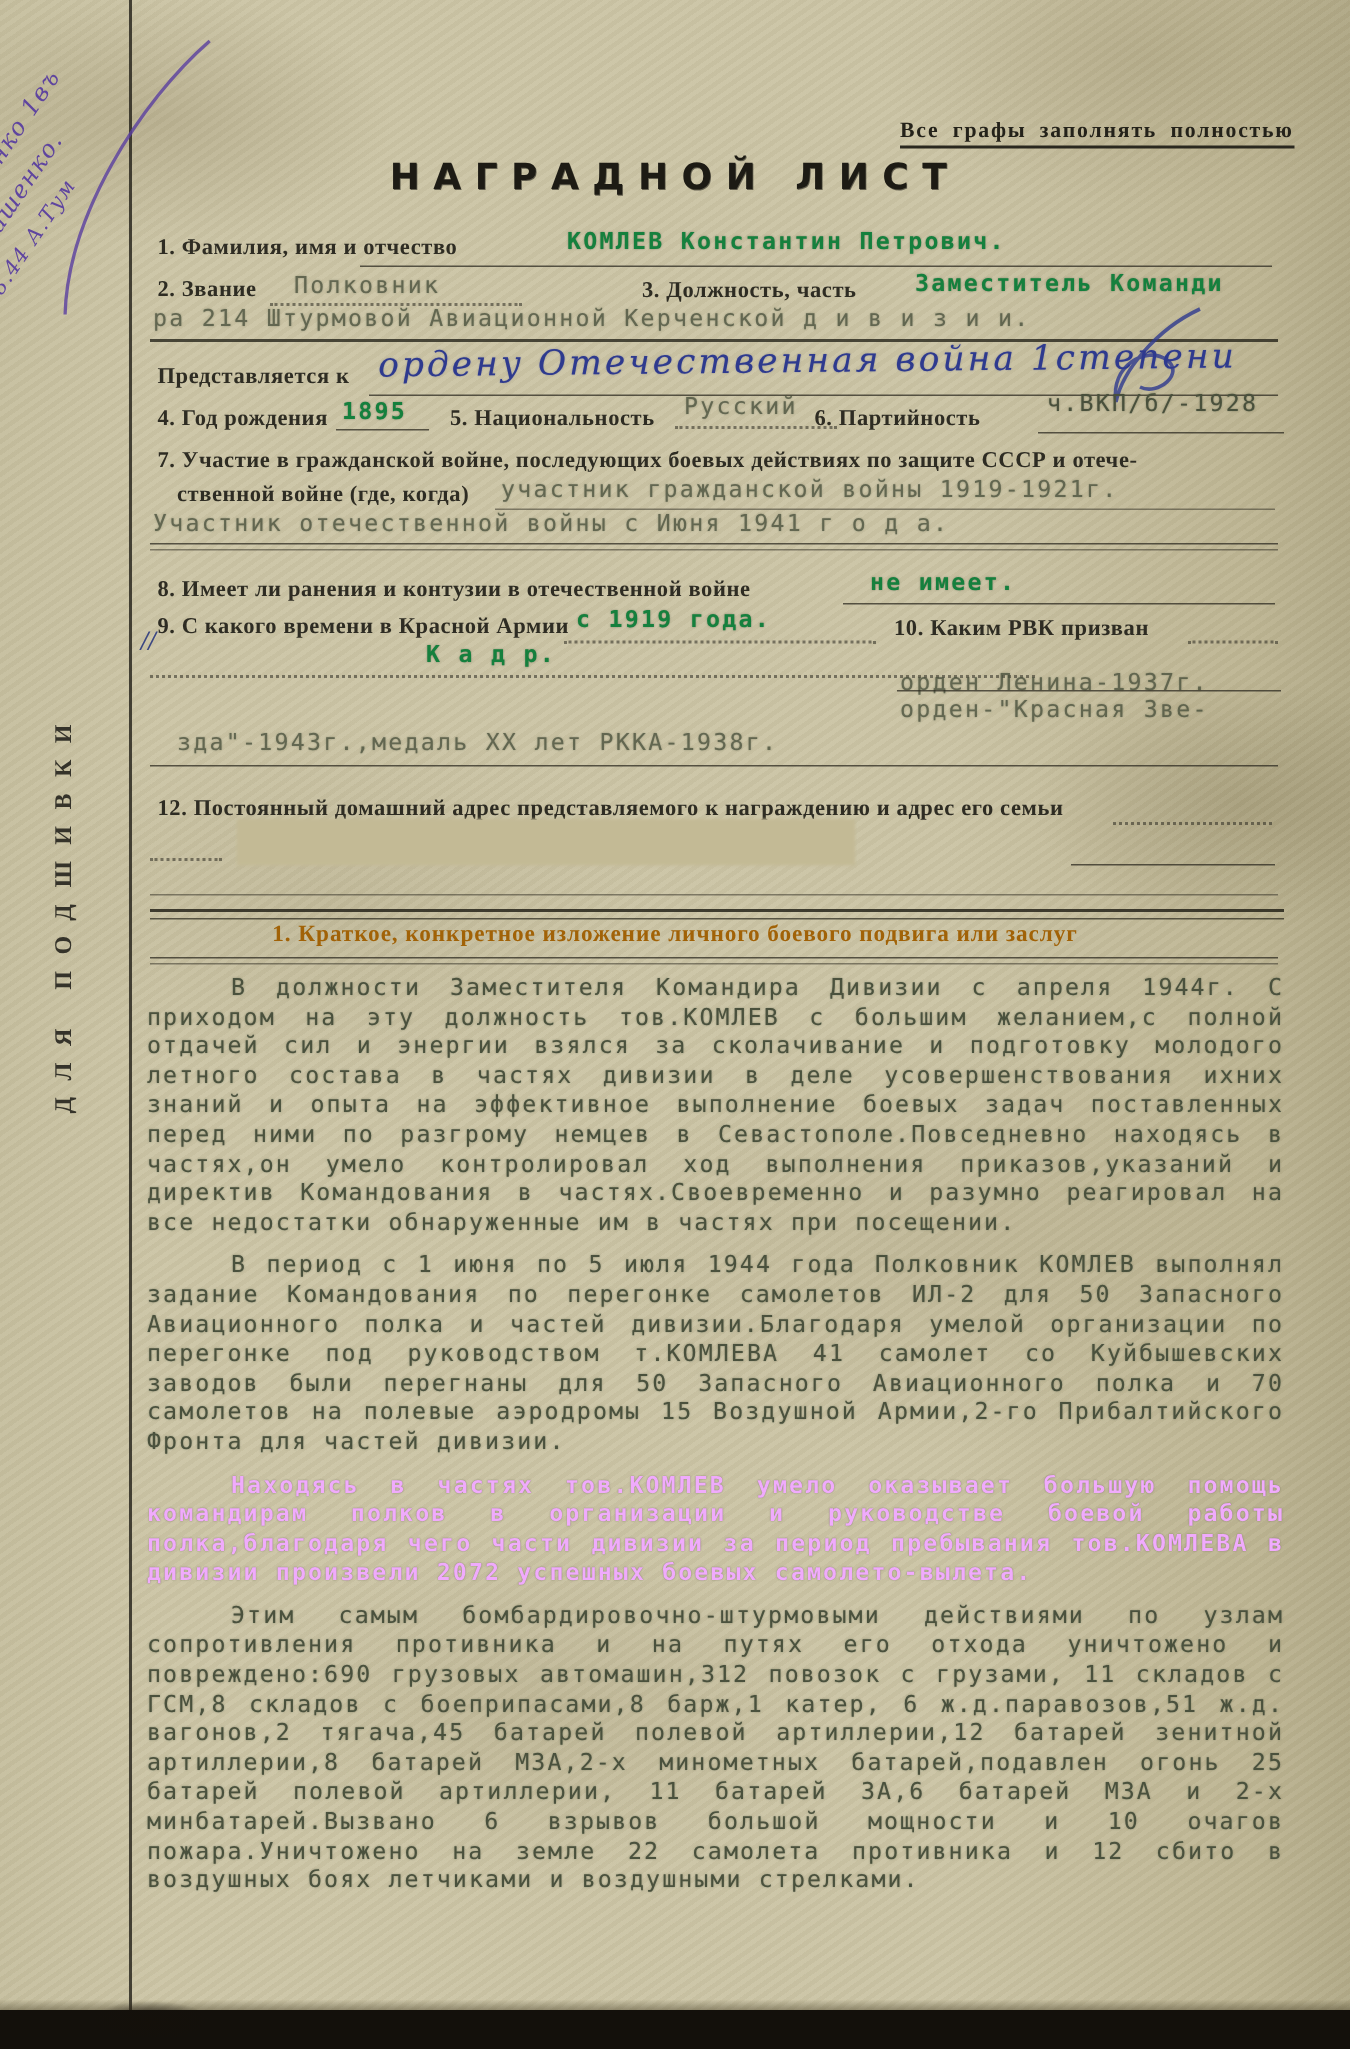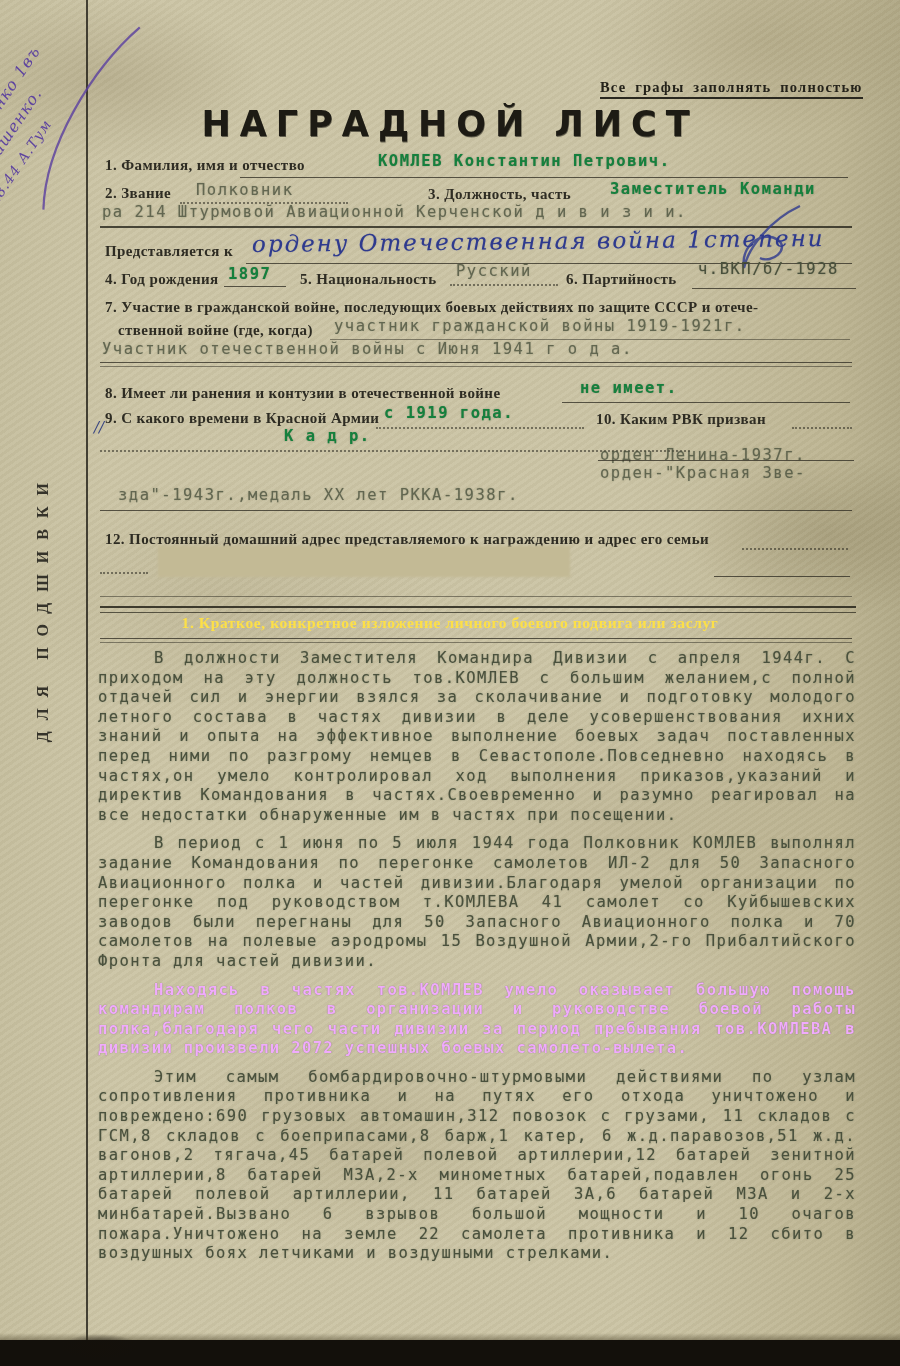--- a/index.html
+++ b/index.html
@@ -28,27 +28,27 @@
   .tw-faded{opacity:.8;}
   .hw{font-family:"DejaVu Serif", serif;font-style:italic;color:#2e3a8e;font-size:23px;
     letter-spacing:2px;white-space:nowrap;transform:rotate(-.6deg);
     text-shadow:0 0 1px rgba(46,58,142,.5);}
   .rule{border-bottom:1.5px solid rgba(44,42,32,.75);height:0;}
   .rule-thin{border-bottom:1px solid rgba(44,42,32,.5);height:0;}
   .rule-dot{border-bottom:2px dotted rgba(44,42,32,.55);height:0;}
   .rule-thick{height:2px;background:rgba(38,36,26,.8);}
   .rule-double{height:4px;border-top:2px solid rgba(38,36,26,.85);
     border-bottom:1px solid rgba(38,36,26,.7);}
-  #title{font-family:"DejaVu Sans", sans-serif;font-weight:bold;font-size:35px;
+  #title{font-family:"DejaVu Sans", sans-serif;font-weight:bold;font-size:24px;
     letter-spacing:9px;color:#1d1b14;text-shadow:.5px .5px 0 rgba(29,27,20,.6);}
   #instruction{font-family:"Liberation Serif", serif;font-weight:bold;font-size:14.5px;
     color:#24221a;border-bottom:2px solid #2a281f;padding-bottom:2px;letter-spacing:1.2px;
     word-spacing:4px;white-space:nowrap;}
   #section-heading{font-family:"Liberation Serif", serif;font-weight:bold;font-size:15.5px;
-    color:#fde047;letter-spacing:.6px;text-align:center;width:100%;}
+    color:#a16207;letter-spacing:.6px;text-align:center;width:100%;}
   #margin-text{writing-mode:vertical-rl;transform:rotate(180deg);
     font-family:"Liberation Serif", serif;font-weight:bold;font-size:16px;color:#35332a;
     letter-spacing:11px;white-space:nowrap;}
   #fold-line{left:86px;top:0;width:2px;height:1342px;background:rgba(33,30,22,.8);}
   #body-text{left:98px;top:649px;width:758px;font-family:"DejaVu Sans Mono", monospace;
     font-size:15.5px;letter-spacing:1.4px;line-height:19.6px;color:#4a513d;
     text-shadow:0 0 1.4px rgba(74,81,61,.5);text-align:justify;}
   #body-text p{margin:0;text-indent:56px;}
   #body-text p + p{margin-top:9px;}
   #body-text p.darker{color:#f0abfc;font-weight:bold;text-shadow:0 0 1px rgba(60,66,47,.6);}
@@ -106,26 +106,26 @@
   <div class="abs rule-thick" style="left:100px;top:226px;width:752px;"></div>
 
   <div class="abs lbl" style="left:105px;top:243px;">Представляется к</div>
   <div class="abs hw" style="left:252px;top:228px;">ордену  Отечественная  война  1степени</div>
   <svg class="abs" style="left:730px;top:200px;" width="90" height="72">
     <path d="M70,6 C40,20 18,48 14,68 M14,68 C10,44 34,30 48,40 C60,49 42,64 30,58" stroke="#2e3a8e" stroke-width="2.4" fill="none" opacity=".8"></path>
   </svg>
   <div class="abs rule" style="left:246px;top:263px;width:606px;"></div>
 
   <div class="abs lbl" style="left:105px;top:271px;">4. Год рождения</div>
-  <div class="abs tw tw-b" style="left:228px;top:265px;">1897</div>
+  <div class="abs tw tw-b" style="left:228px;top:265px;">1895</div>
   <div class="abs rule" style="left:224px;top:286px;width:62px;"></div>
   <div class="abs lbl" style="left:300px;top:271px;">5. Национальность</div>
   <div class="abs tw tw-faded" style="left:456px;top:262px;">Русский</div>
   <div class="abs rule-dot" style="left:450px;top:284px;width:108px;"></div>
-  <div class="abs lbl" style="left:566px;top:271px;">6. Партийность</div>
+  <div class="abs lbl" style="left:543px;top:271px;">6. Партийность</div>
   <div class="abs tw" style="left:698px;top:260px;">ч.ВКП/б/-1928</div>
   <div class="abs rule" style="left:692px;top:288px;width:164px;"></div>
 
   <div class="abs lbl" style="left:105px;top:299px;">7. Участие в гражданской войне, последующих боевых действиях по защите СССР и отече-</div>
   <div class="abs lbl" style="left:118px;top:322px;">ственной войне (где, когда)</div>
   <div class="abs tw tw-faded" style="left:334px;top:317px;text-align:right;">участник гражданской войны 1919-1921г.</div>
   <div class="abs rule-thin" style="left:330px;top:339px;width:520px;"></div>
   <div class="abs tw tw-faded" style="left:102px;top:340px;">Участник отечественной войны с Июня 1941 г о д а.</div>
   <div class="abs rule" style="left:100px;top:362px;width:752px;"></div>
   <div class="abs rule-thin" style="left:100px;top:366px;width:752px;"></div>

